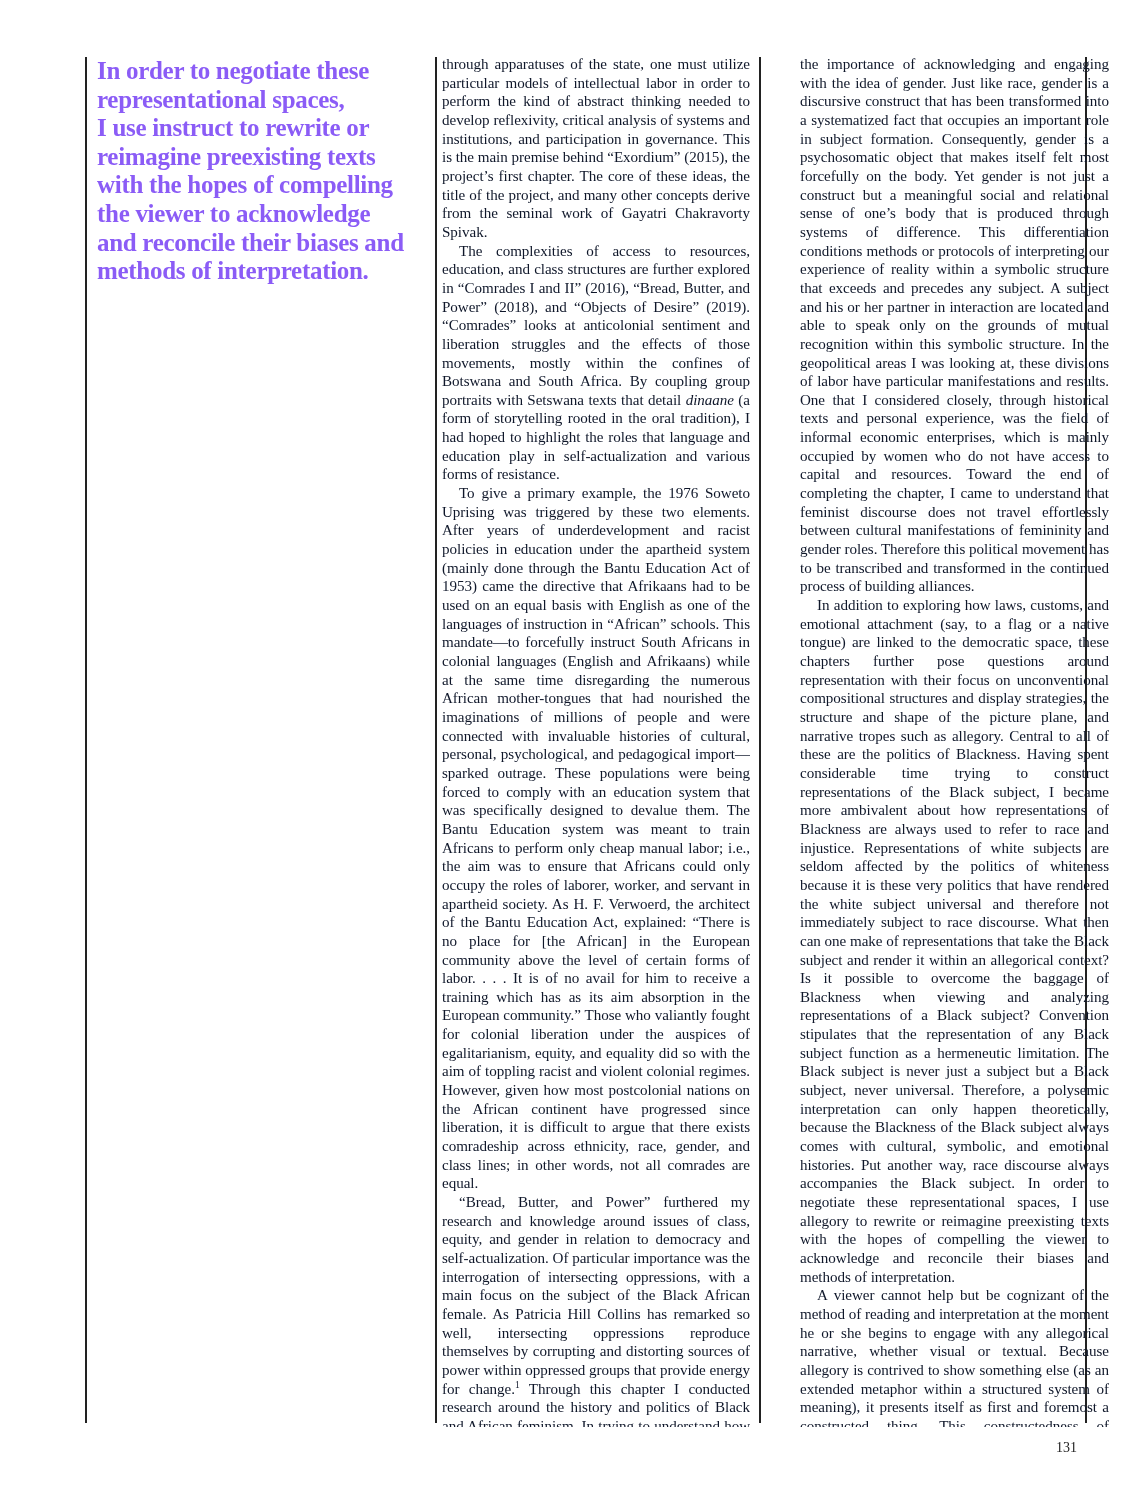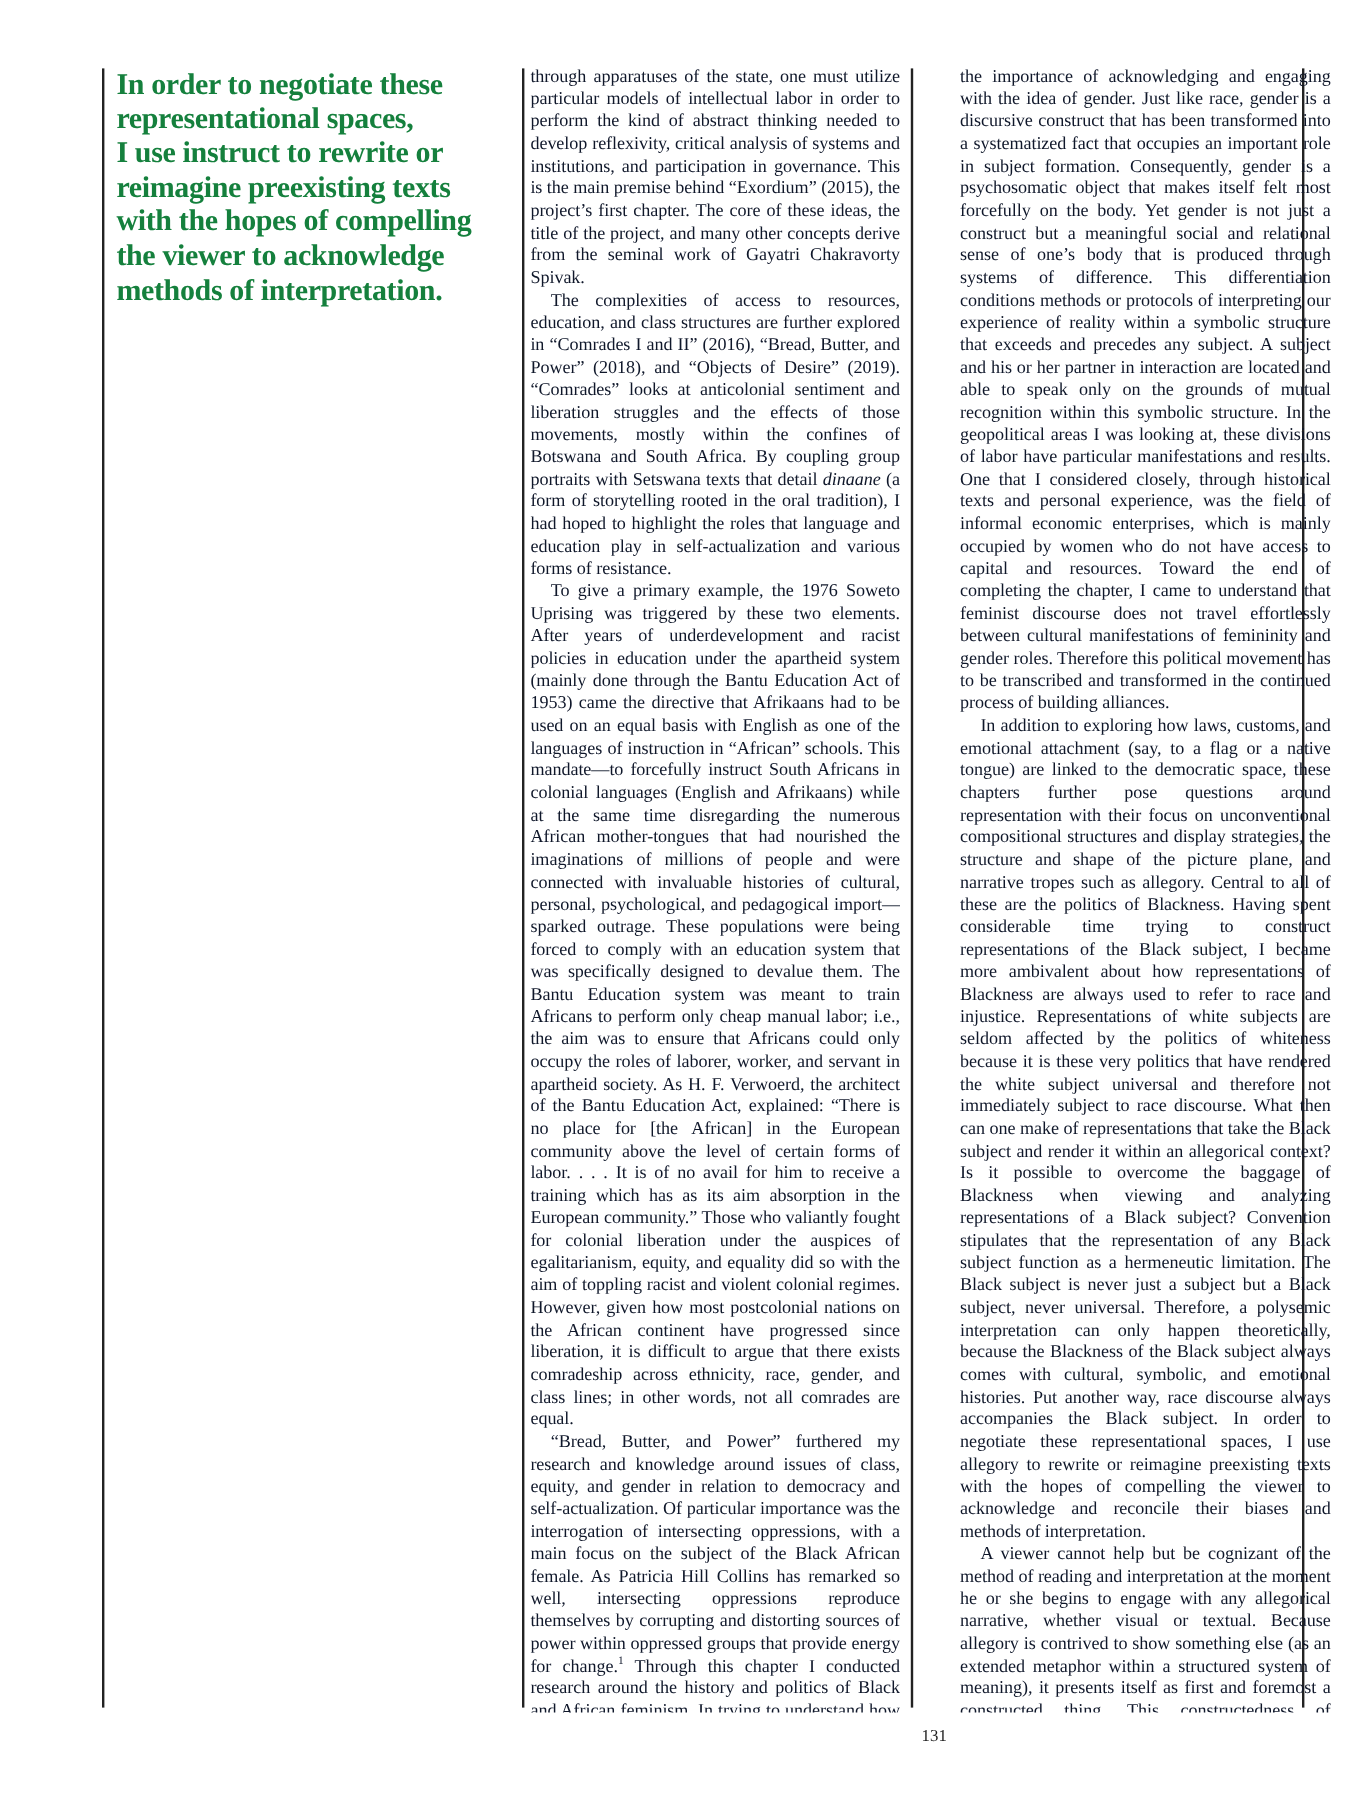--- a/index.html
+++ b/index.html
@@ -31,21 +31,21 @@
 
   .pullquote {
     position: absolute;
     left: 97px;
     top: 57px;
     width: 332px;
     font-weight: bold;
     font-size: 25px;
     line-height: 28.6px;
     letter-spacing: -0.3px;
-    color: #15803d;
+    color: #8b5cf6;
   }
 
   .col {
     position: absolute;
     top: 55px;
     font-size: 15.1px;
     line-height: 18.65px;
     text-align: justify;
     letter-spacing: -0.05px;
     color: #0f172a;
@@ -63,21 +63,21 @@
     font-size: 9.5px;
     line-height: 0;
     vertical-align: super;
   }
 
   .pagenum {
     position: absolute;
     left: 768px;
     top: 1440px;
     width: 309px;
-    text-align: left;
+    text-align: right;
     font-size: 14px;
     color: #1c1c1c;
   }
 </style>
 </head>
 <body>
 
 <div class="page">
 
   <div class="rule rule-1"></div>
@@ -85,20 +85,21 @@
   <div class="rule rule-3"></div>
   <div class="rule rule-4"></div>
 
   <div class="pullquote">
     <div class="pq-line">In order to negotiate these</div>
     <div class="pq-line">representational spaces,</div>
     <div class="pq-line">I use instruct to rewrite or</div>
     <div class="pq-line">reimagine preexisting texts</div>
     <div class="pq-line">with the hopes of compelling</div>
     <div class="pq-line">the viewer to acknowledge</div>
+    <div class="pq-line">and reconcile their biases and</div>
     <div class="pq-line">methods of interpretation.</div>
   </div>
 
   <div class="col col-middle">
     <p>through apparatuses of the state, one must utilize particular models of intellectual labor in order to perform the kind of abstract thinking needed to develop reflexivity, critical analysis of systems and institutions, and participation in governance. This is the main premise behind “Exordium” (2015), the project’s first chapter. The core of these ideas, the title of the project, and many other concepts derive from the seminal work of Gayatri Chakravorty Spivak.</p>
     <p class="indent"><span>The complexities of access to resources, education, and class structures are further explored in “Comrades I and II” (2016), “Bread, Butter, and Power” (2018), and “Objects of Desire” (2019). “Comrades” looks at anticolonial sentiment and liberation struggles and the effects of those movements, mostly within the confines of Botswana and South Africa. By coupling group portraits with Setswana texts that detail </span><i>dinaane</i><span> (a form of storytelling rooted in the oral tradition), I had hoped to highlight the roles that language and education play in self-actualization and various forms of resistance.</span></p>
     <p class="indent">To give a primary example, the 1976 Soweto Uprising was triggered by these two elements. After years of underdevelopment and racist policies in education under the apartheid system (mainly done through the Bantu Education Act of 1953) came the directive that Afrikaans had to be used on an equal basis with English as one of the languages of instruction in “African” schools. This mandate—to forcefully instruct South Africans in colonial languages (English and Afrikaans) while at the same time disregarding the numerous African mother-tongues that had nourished the imaginations of millions of people and were connected with invaluable histories of cultural, personal, psychological, and pedagogical import—sparked outrage. These populations were being forced to comply with an education system that was specifically designed to devalue them. The Bantu Education system was meant to train Africans to perform only cheap manual labor; i.e., the aim was to ensure that Africans could only occupy the roles of laborer, worker, and servant in apartheid society. As H. F. Verwoerd, the architect of the Bantu Education Act, explained: “There is no place for [the African] in the European community above the level of certain forms of labor. . . . It is of no avail for him to receive a training which has as its aim absorption in the European community.” Those who valiantly fought for colonial liberation under the auspices of egalitarianism, equity, and equality did so with the aim of toppling racist and violent colonial regimes. However, given how most postcolonial nations on the African continent have progressed since liberation, it is difficult to argue that there exists comradeship across ethnicity, race, gender, and class lines; in other words, not all comrades are equal.</p>
     <p class="indent"><span>“Bread, Butter, and Power” furthered my research and knowledge around issues of class, equity, and gender in relation to democracy and self-actualization. Of particular importance was the interrogation of intersecting oppressions, with a main focus on the subject of the Black African female. As Patricia Hill Collins has remarked so well, intersecting oppressions reproduce themselves by corrupting and distorting sources of power within oppressed groups that provide energy for change.</span><sup class="fn">1</sup><span> Through this chapter I conducted research around the history and politics of Black and African feminism. In trying to understand how individual citizens gain access to the democratic, I realized</span></p>
   </div>
 

